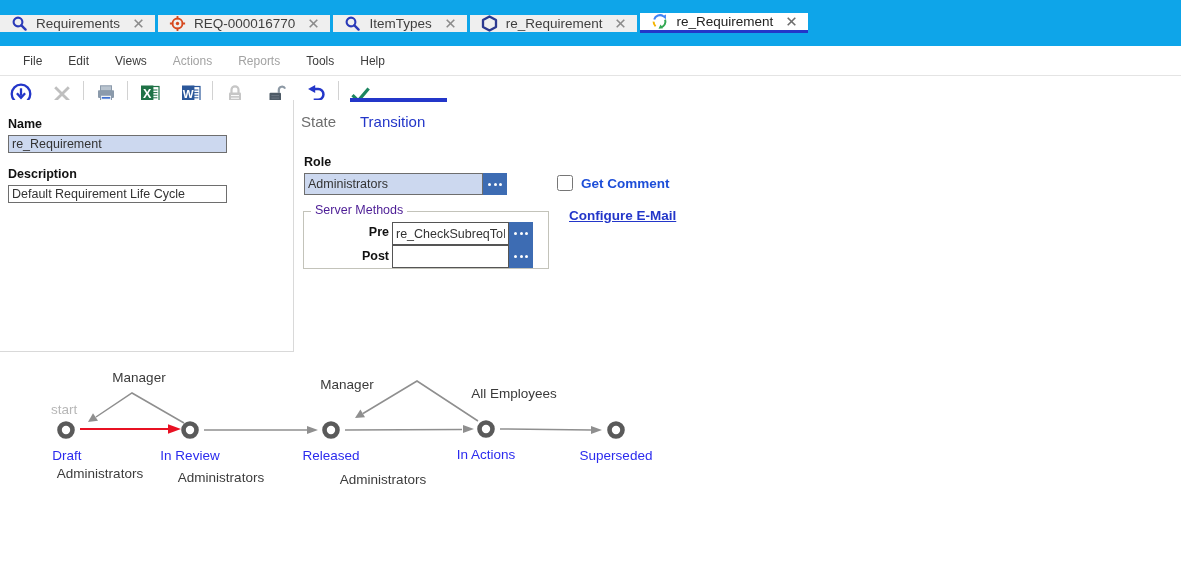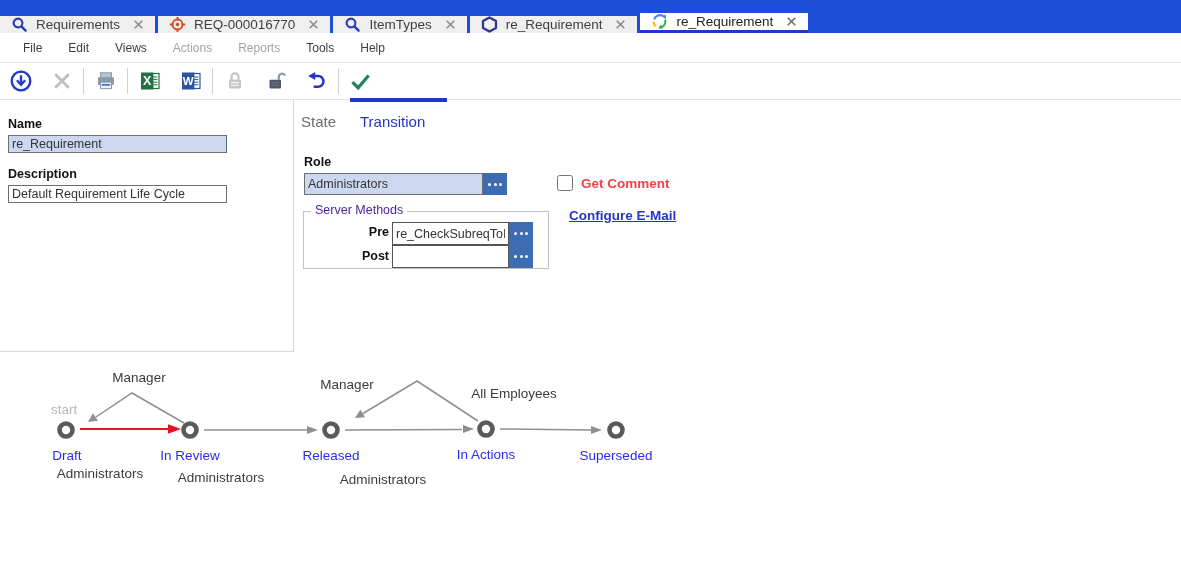--- a/index.html
+++ b/index.html
@@ -6,21 +6,21 @@
   html,body { margin:0; padding:0; }
   body {
     width:1181px; height:575px; overflow:hidden;
     font-family:"Liberation Sans", sans-serif;
     background:#ffffff; color:#303030;
     -webkit-font-smoothing:antialiased;
   }
   .app { position:relative; width:1181px; height:575px; }
 
   
-  .tabstrip { height:33px; background:#1d4ed8; display:flex; align-items:flex-end; }
+  .tabstrip { height:46px; background:#0ea5e9; display:flex; align-items:center; }
   .tab {
     display:flex; align-items:center; gap:8px;
     background:#efefef; padding:0 11px; margin-right:3px;
     font-size:13.5px; color:#3f3f3f; cursor:pointer; white-space:nowrap;
   }
   .tab.active { background:#ffffff; border-bottom:3px solid #2336c9; color:#222222; padding-bottom:0; }
   .tab .ticon { flex:0 0 auto; display:block; }
   .tab .tclose { margin-left:5px; display:flex; align-items:center; }
   .tabfill { flex:1; background:#f8f8f8; }
 
@@ -49,21 +49,21 @@
   .subtab.inactive { color:#6e6e6e; }
   .subtab.active { color:#2336c9; }
   .subtab-indicator { position:absolute; left:56px; top:-2px; width:97px; height:4px; background:#2336c9; }
 
   .ellipsis-btn { position:absolute; width:24px; background:#3d6cb3; border:none; cursor:pointer;
                   display:flex; align-items:center; justify-content:center; }
   .ellipsis-btn .dotrow { display:flex; gap:2.5px; }
   .ellipsis-btn .dotrow i { width:3px; height:3px; border-radius:50%; background:#fff; display:block; }
 
   .chk { position:absolute; left:263px; top:75px; width:16px; height:16px; margin:0; }
-  .chk-label { position:absolute; left:287px; top:76px; font-size:13.5px; font-weight:bold; color:#ef4444; }
+  .chk-label { position:absolute; left:287px; top:76px; font-size:13.5px; font-weight:bold; color:#1d4ed8; }
 
   .sm-box { position:absolute; left:9px; top:111px; width:246px; height:58px; border:1px solid #c3c3ba; }
   .sm-legend { position:absolute; left:17px; top:103px; font-size:12.5px; color:#4c1d95; background:#fff; padding:0 4px; }
   .sm-label { position:absolute; width:58px; text-align:right; font-size:12.5px; font-weight:bold; color:#111; }
   .sm-input { position:absolute; left:98px; width:117px; height:23px; border:1px solid #555; background:#fff;
               font-family:"Liberation Sans",sans-serif; font-size:12.5px; color:#333; padding:0 3px; }
 
   .email-link { position:absolute; left:275px; top:108px; font-size:13.5px; font-weight:bold;
                 color:#2336c9; text-decoration:underline; cursor:pointer; }
 

